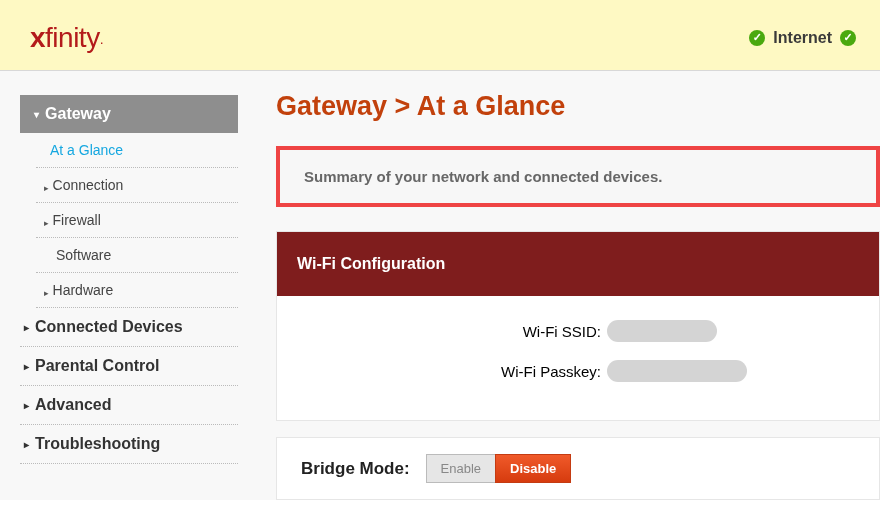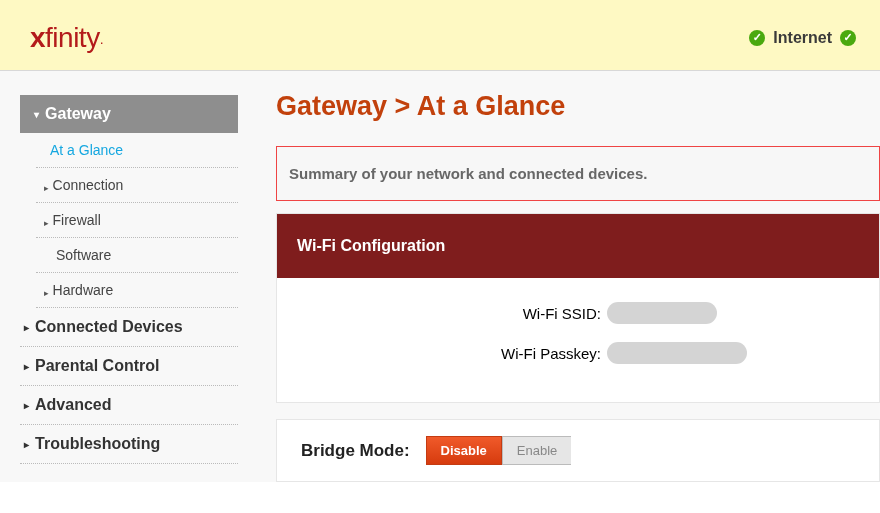--- a/index.html
+++ b/index.html
@@ -131,26 +131,26 @@
 
     .page-title {
       font-size: 27px;
       font-weight: bold;
       color: #c2410c;
       margin-bottom: 24px;
     }
 
     .summary-box {
       background: #f7f7f7;
-      border: 1px solid #ef4444;
-      padding: 18px 12px;
+      border: 4px solid #ef4444;
+      padding: 18px 24px;
       color: #676767;
       font-weight: bold;
       font-size: 15px;
-      margin-bottom: 12px;
+      margin-bottom: 24px;
     }
 
     .panel {
       border: 1px solid #e6e6e6;
       background: #fff;
       margin-bottom: 16px;
     }
     .panel-header {
       background: #7f1d1d;
       color: #fff;
@@ -294,19 +294,19 @@
         <div class="field-row">
           <div class="field-label">Wi-Fi Passkey:</div>
           <div class="redacted wide"></div>
         </div>
       </div>
     </div>
 
     <div class="bridge-box">
       <span class="bridge-label">Bridge Mode:</span>
       <div class="btn-group">
+        <button class="btn btn-enable">Enable</button>
         <button class="btn btn-disable">Disable</button>
-        <button class="btn btn-enable">Enable</button>
       </div>
     </div>
   </main>
 
 </div>
 
 </body></html>

